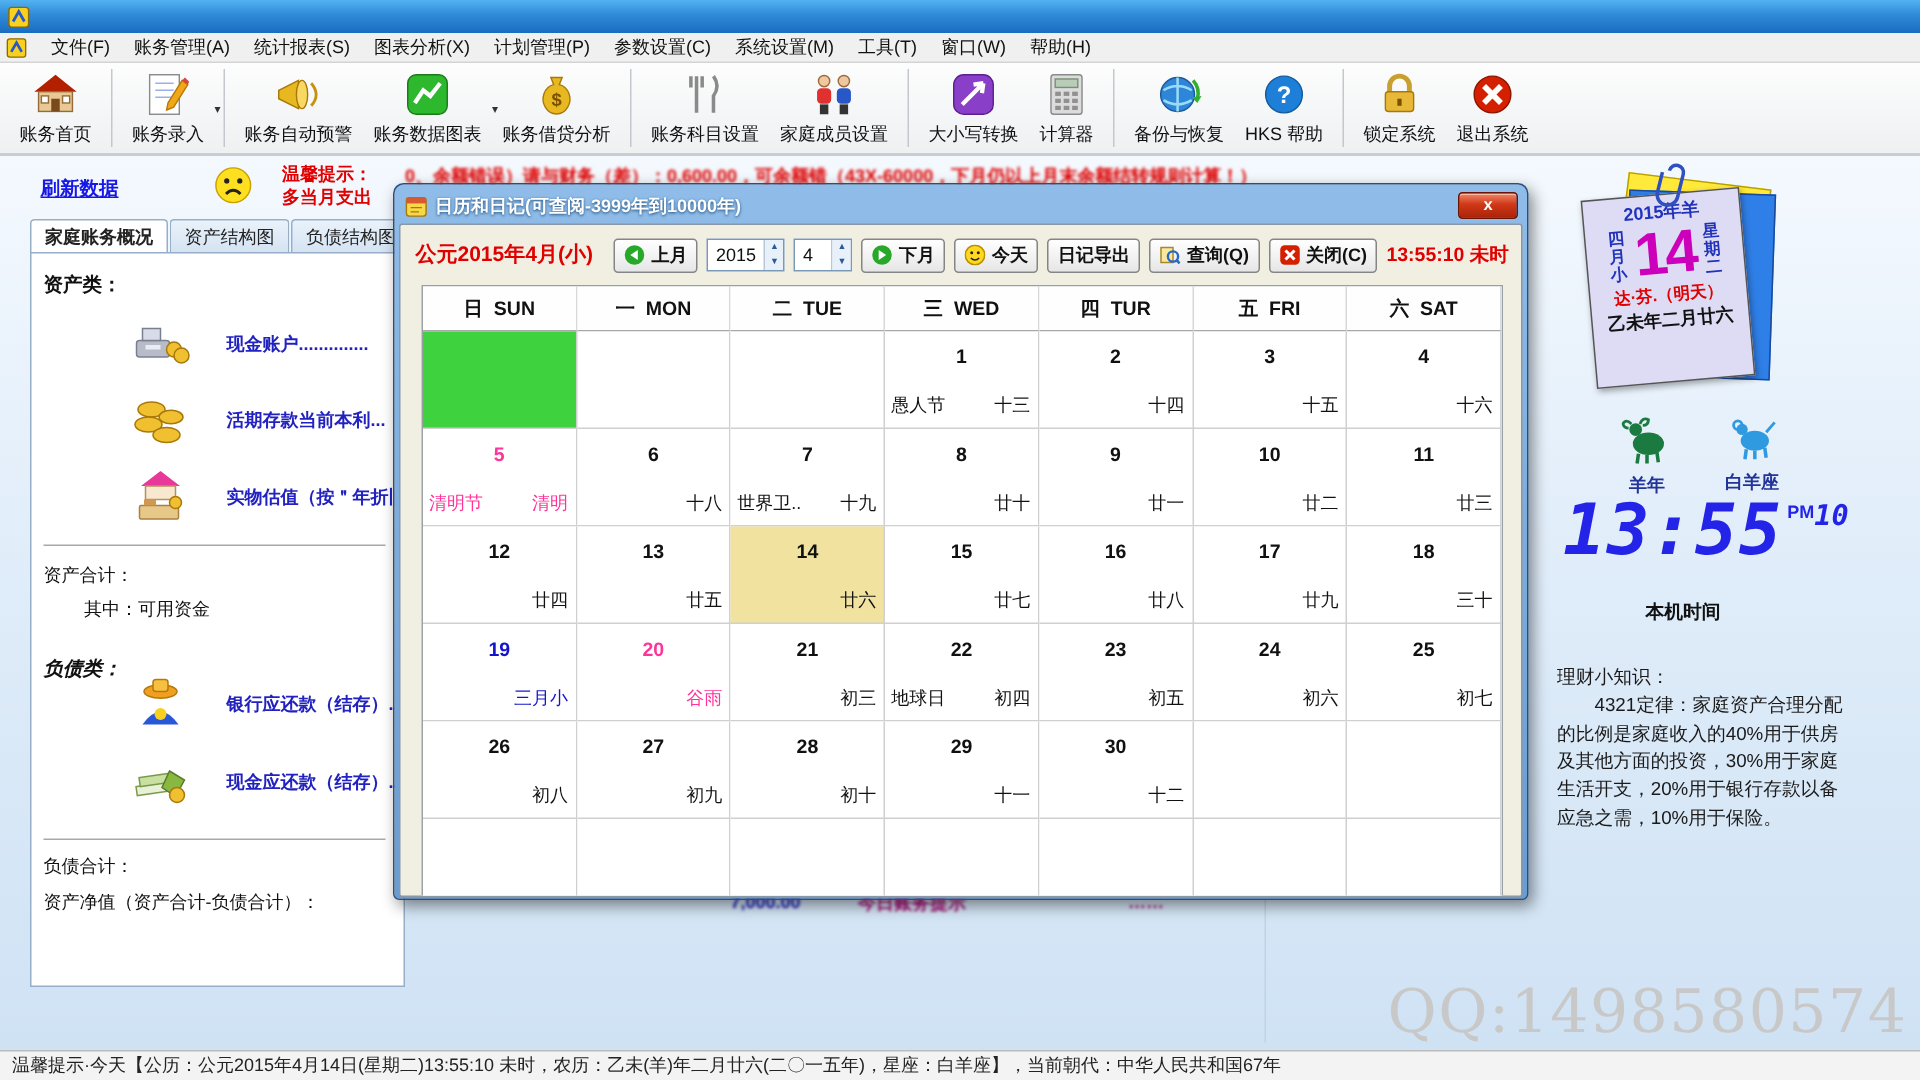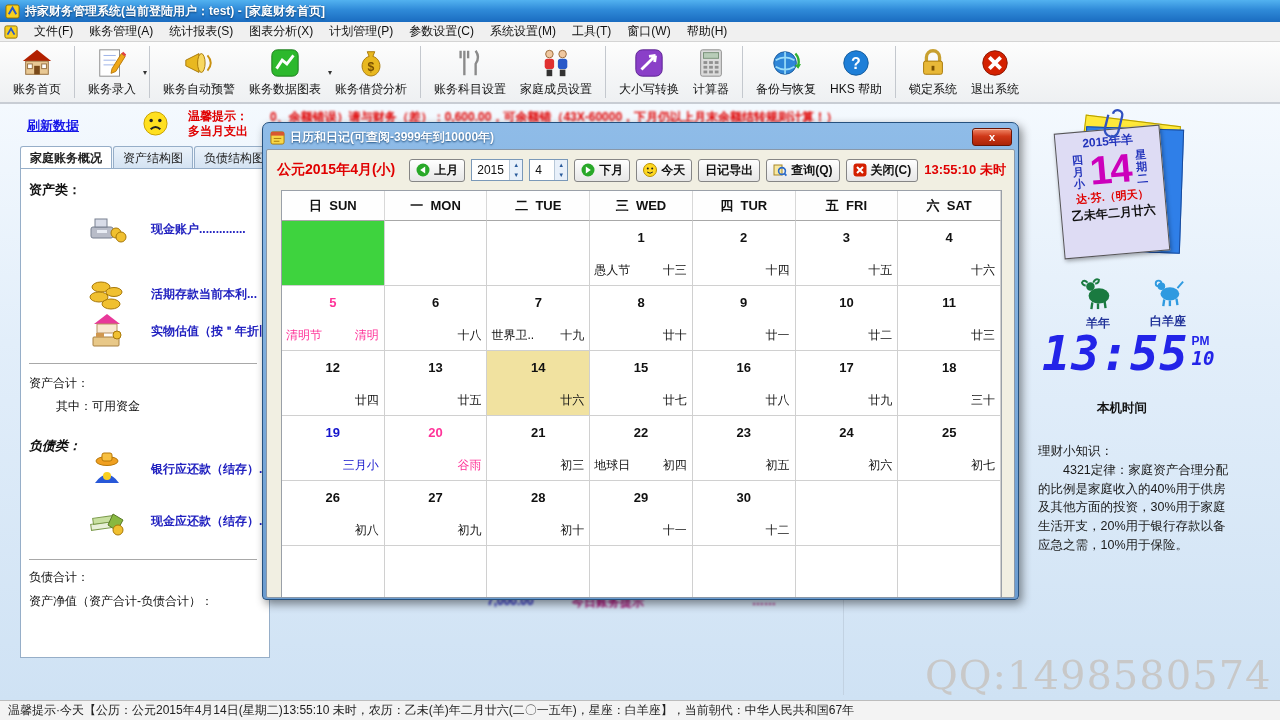--- a/index.html
+++ b/index.html
@@ -110,21 +110,21 @@
   .note-day { font-size:40px; font-weight:bold; color:#cc00bb; line-height:.92; letter-spacing:-2px; }
   .note-fest { color:#e00000; font-weight:bold; font-size:11px; margin-top:1px; white-space:nowrap; }
   .note-lunar { color:#111; font-weight:bold; font-size:12px; margin-top:1px; white-space:nowrap; }
   .zodiac { position:absolute; z-index:2; width:64px; text-align:center; }
   .zodiac svg { width:34px; height:34px; }
   .zodiac .zlabel { font-size:12px; font-weight:bold; color:#223399; margin-top:2px; }
   .clock { position:absolute; left:1042px; top:330px; width:210px; z-index:2; }
   .clock-row { display:flex; align-items:flex-start; }
   .clock-time { font-family:"DejaVu Sans Mono","Liberation Mono",monospace; font-style:italic; font-weight:bold;
     font-size:47px; color:#2324e8; letter-spacing:1px; line-height:1; }
-  .clock-side { display:flex; flex-direction:column; margin-left:3px; margin-top:4px; }
+  .clock-side { display:flex; margin-left:3px; margin-top:4px; }
   .clock-ampm { font-size:12px; font-weight:bold; color:#2324e8; }
   .clock-sec { font-family:"DejaVu Sans Mono","Liberation Mono",monospace; font-style:italic; font-weight:bold; font-size:19px; color:#2324e8; line-height:1.1; }
   .clock-label { text-align:center; width:160px; font-weight:bold; font-size:12.5px; color:#111; margin-top:23px; }
   .tip { position:absolute; left:1038px; top:442px; width:198px; z-index:2; color:#1a1a1a; font-size:12.5px; line-height:1.5; }
   .tip .tip-body { text-indent:2em; }
 
   .watermark { position:absolute; left:925px; top:652px; z-index:3; font-family:"DejaVu Serif","Liberation Serif",serif;
     font-size:40px; color:#c8c8c8; letter-spacing:1px; white-space:nowrap; }
 
   .statusbar { position:absolute; left:0; bottom:0; width:1280px; height:20px; background:#f3f3f3;
@@ -134,21 +134,20 @@
 </head>
 <body>
 
 <div id="screen">
 
   <div class="titlebar">
     <svg class="t-icon" viewBox="0 0 16 16">
         <rect x="1" y="1" width="14" height="14" rx="2" fill="#f8d020" stroke="#8a6a00"></rect>
         <path d="M4 11 L8 4 L12 11" stroke="#2858c8" stroke-width="2" fill="none"></path>
       </svg>
-    <span class="t-text">持家财务管理系统(当前登陆用户：test) - [家庭财务首页]</span>
   </div>
 
   <div class="menubar">
     <svg class="m-icon" viewBox="0 0 16 16">
         <rect x="1" y="1" width="14" height="14" rx="2" fill="#f8d020" stroke="#8a6a00"></rect>
         <path d="M4 11 L8 4 L12 11" stroke="#2858c8" stroke-width="2" fill="none"></path>
       </svg>
     <span id="menu-items" style="display:flex;">
         <span class="menu-item">文件(F)</span>
         <span class="menu-item">账务管理(A)</span>
@@ -322,21 +321,21 @@
         <div class="lp-item" style="left: 66px; top: 40px;">
           <span style="width: 40px; height: 40px; display: block;"><svg viewBox="0 0 40 40">
               <rect x="4" y="18" width="22" height="11" rx="2" fill="#b8bcc8" stroke="#788090"></rect>
               <rect x="8" y="10" width="12" height="8" fill="#d8dce8" stroke="#788090"></rect>
               <rect x="10" y="21" width="10" height="3" fill="#e8ecf4"></rect>
               <circle cx="29" cy="24" r="5" fill="#f0c030" stroke="#a87808"></circle>
               <circle cx="34" cy="28" r="5" fill="#f0c030" stroke="#a87808"></circle>
             </svg></span>
           <a class="lp-link">现金账户..............</a>
         </div>
-        <div class="lp-item" style="left: 66px; top: 105px;">
+        <div class="lp-item" style="left: 66px; top: 91px;">
           <span style="width: 40px; height: 40px; display: block;"><svg viewBox="0 0 40 40">
               <g fill="#f0c030" stroke="#a87808">
                 <ellipse cx="14" cy="13" rx="9" ry="5"></ellipse>
                 <ellipse cx="12" cy="23" rx="9" ry="5"></ellipse>
                 <ellipse cx="27" cy="18" rx="8" ry="4.5"></ellipse>
                 <ellipse cx="24" cy="30" rx="9" ry="5"></ellipse>
               </g>
             </svg></span>
           <a class="lp-link">活期存款当前本利...</a>
         </div>

